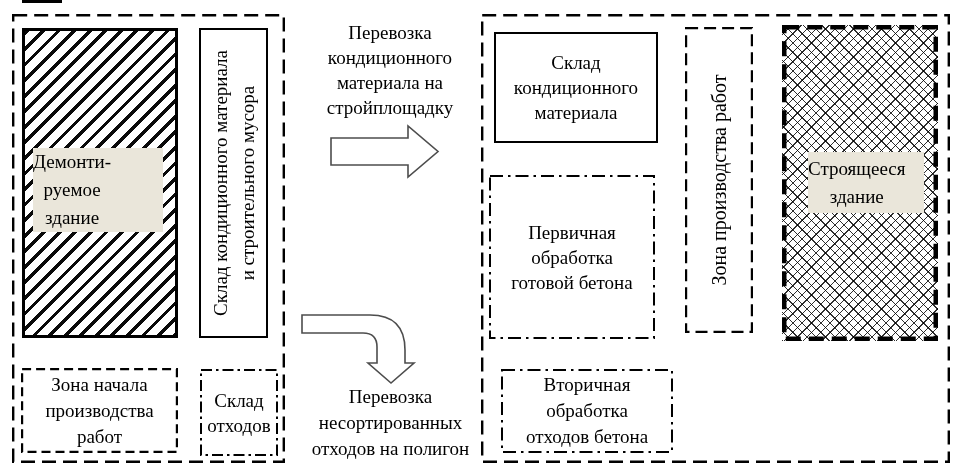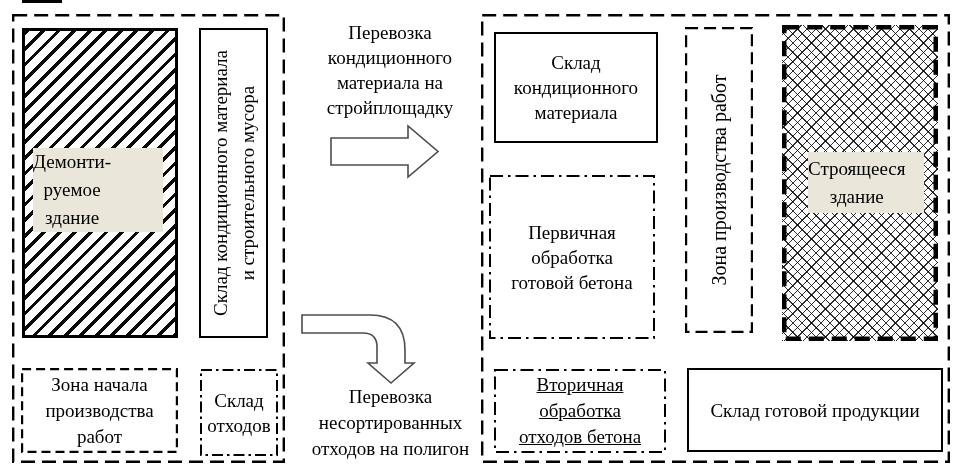--- a/index.html
+++ b/index.html
@@ -129,30 +129,27 @@
     <div class="box hatch-cross" style="left:301px;top:11px;width:156px;height:316px;">
       <div class="plate" style="left:6px;top:127px;width:116px;height:61px;margin-left:20px;">
         <span class="label big-lh">Строящееся
 здание</span>
       </div>
     <svg width="156" height="316" class="border-svg">
           <rect x="2.25" y="2.25" width="151.5" height="311.5" stroke-width="4.5" stroke-dasharray="15 8"></rect>
         </svg>
       </div>
 
-    <div class="box" style="left:13px;top:355px;width:172px;height:84px;text-decoration:underline;">
+    <div class="box" style="left:20px;top:355px;width:172px;height:84px;">
       <span class="label small-lh">Вторичная
 обработка
 отходов бетона</span>
     <svg width="172" height="84" class="border-svg">
           <rect x="1" y="1" width="170" height="82" stroke-width="2" stroke-dasharray="13 5 2.5 5"></rect>
         </svg>
       </div>
 
-    <div class="box solid-25" style="left:206px;top:354px;width:256px;height:84px;">
-      <span class="label">Склад готовой продукции</span>
-    </div>
   <svg width="469" height="449" class="border-svg">
         <rect x="1.2" y="1.2" width="466.6" height="446.6" stroke-width="2.4" stroke-dasharray="14 7"></rect>
       </svg>
     </div>
 
 </div>
 
 </body></html>

